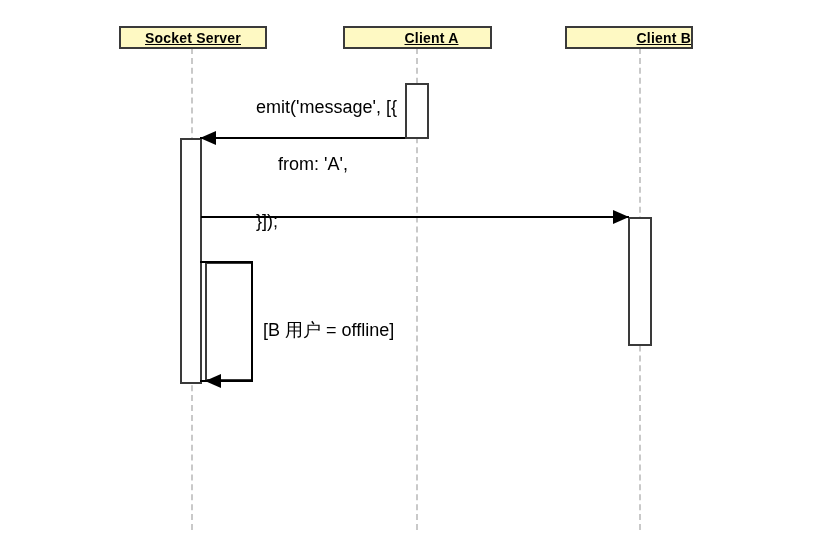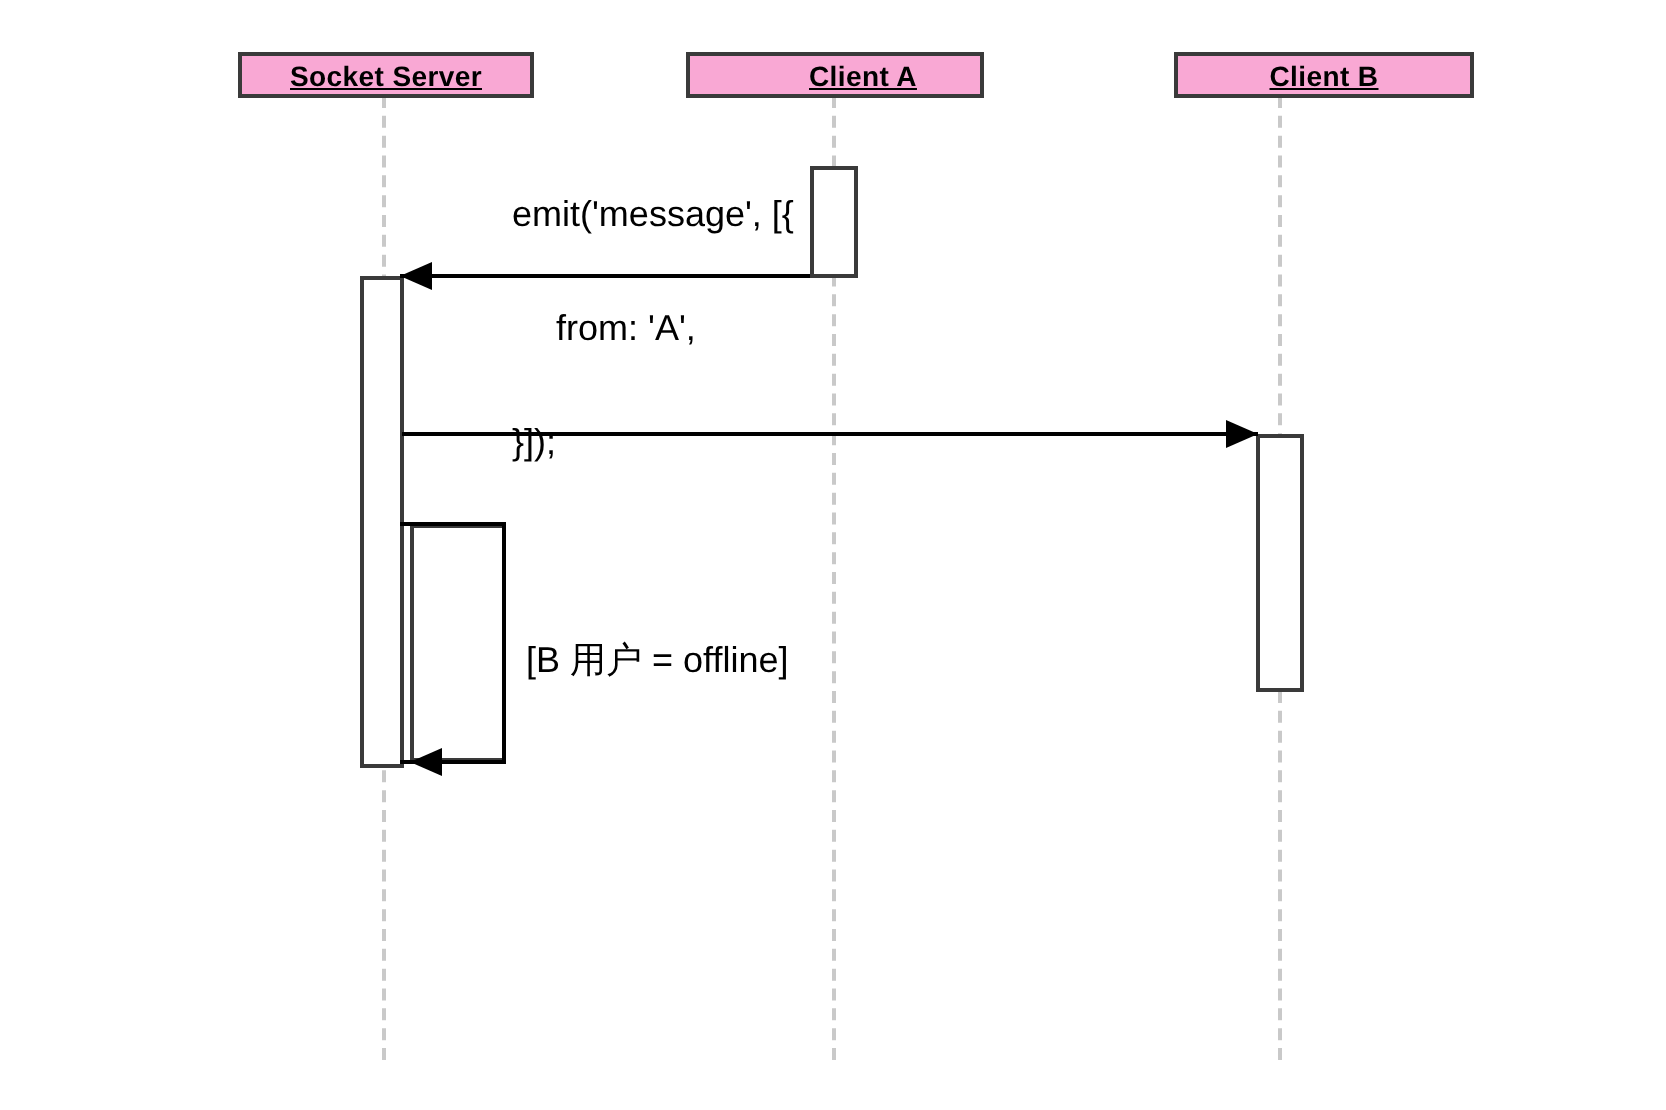--- a/index.html
+++ b/index.html
@@ -15,21 +15,21 @@
     background: #ffffff;
     font-family: "Liberation Sans", "DejaVu Sans", sans-serif;
     overflow: hidden;
   }
 
   
   .actor-box {
     position: absolute;
     box-sizing: border-box;
     border: 2px solid #3a3a3a;
-    background: #f9a8d4;
+    background: #fef9c3;
     display: flex;
     align-items: center;
     justify-content: center;
   }
   .actor-label {
     font-size: 14px;
     font-weight: bold;
     color: #000000;
     text-decoration: underline;
     letter-spacing: 0.2px;
@@ -111,21 +111,21 @@
   <div class="lifeline" style="left:639px; top:48px; height:482px;"></div>
 
   <div class="actor-box" style="left:119px; top:26px; width:148px; height:23px;">
     <span class="actor-label">Socket Server</span>
   </div>
 
   <div class="actor-box" style="left:343px; top:26px; width:149px; height:23px;padding-left:28px;">
     <span class="actor-label">Client A</span>
   </div>
 
-  <div class="actor-box" style="left:587px; top:26px; width:150px; height:23px;">
+  <div class="actor-box" style="left:565px; top:26px; width:128px; height:23px;justify-content:flex-end;">
     <span class="actor-label">Client B</span>
   </div>
 
   <div class="activation" style="left:405px; top:83px; width:24px; height:56px;"></div>
 
   <div class="activation" style="left:180px; top:138px; width:22px; height:246px;"></div>
 
   <div class="activation" style="left:205px; top:262px; width:48px; height:119px;"></div>
 
   <div class="activation" style="left:628px; top:217px; width:24px; height:129px;"></div>

